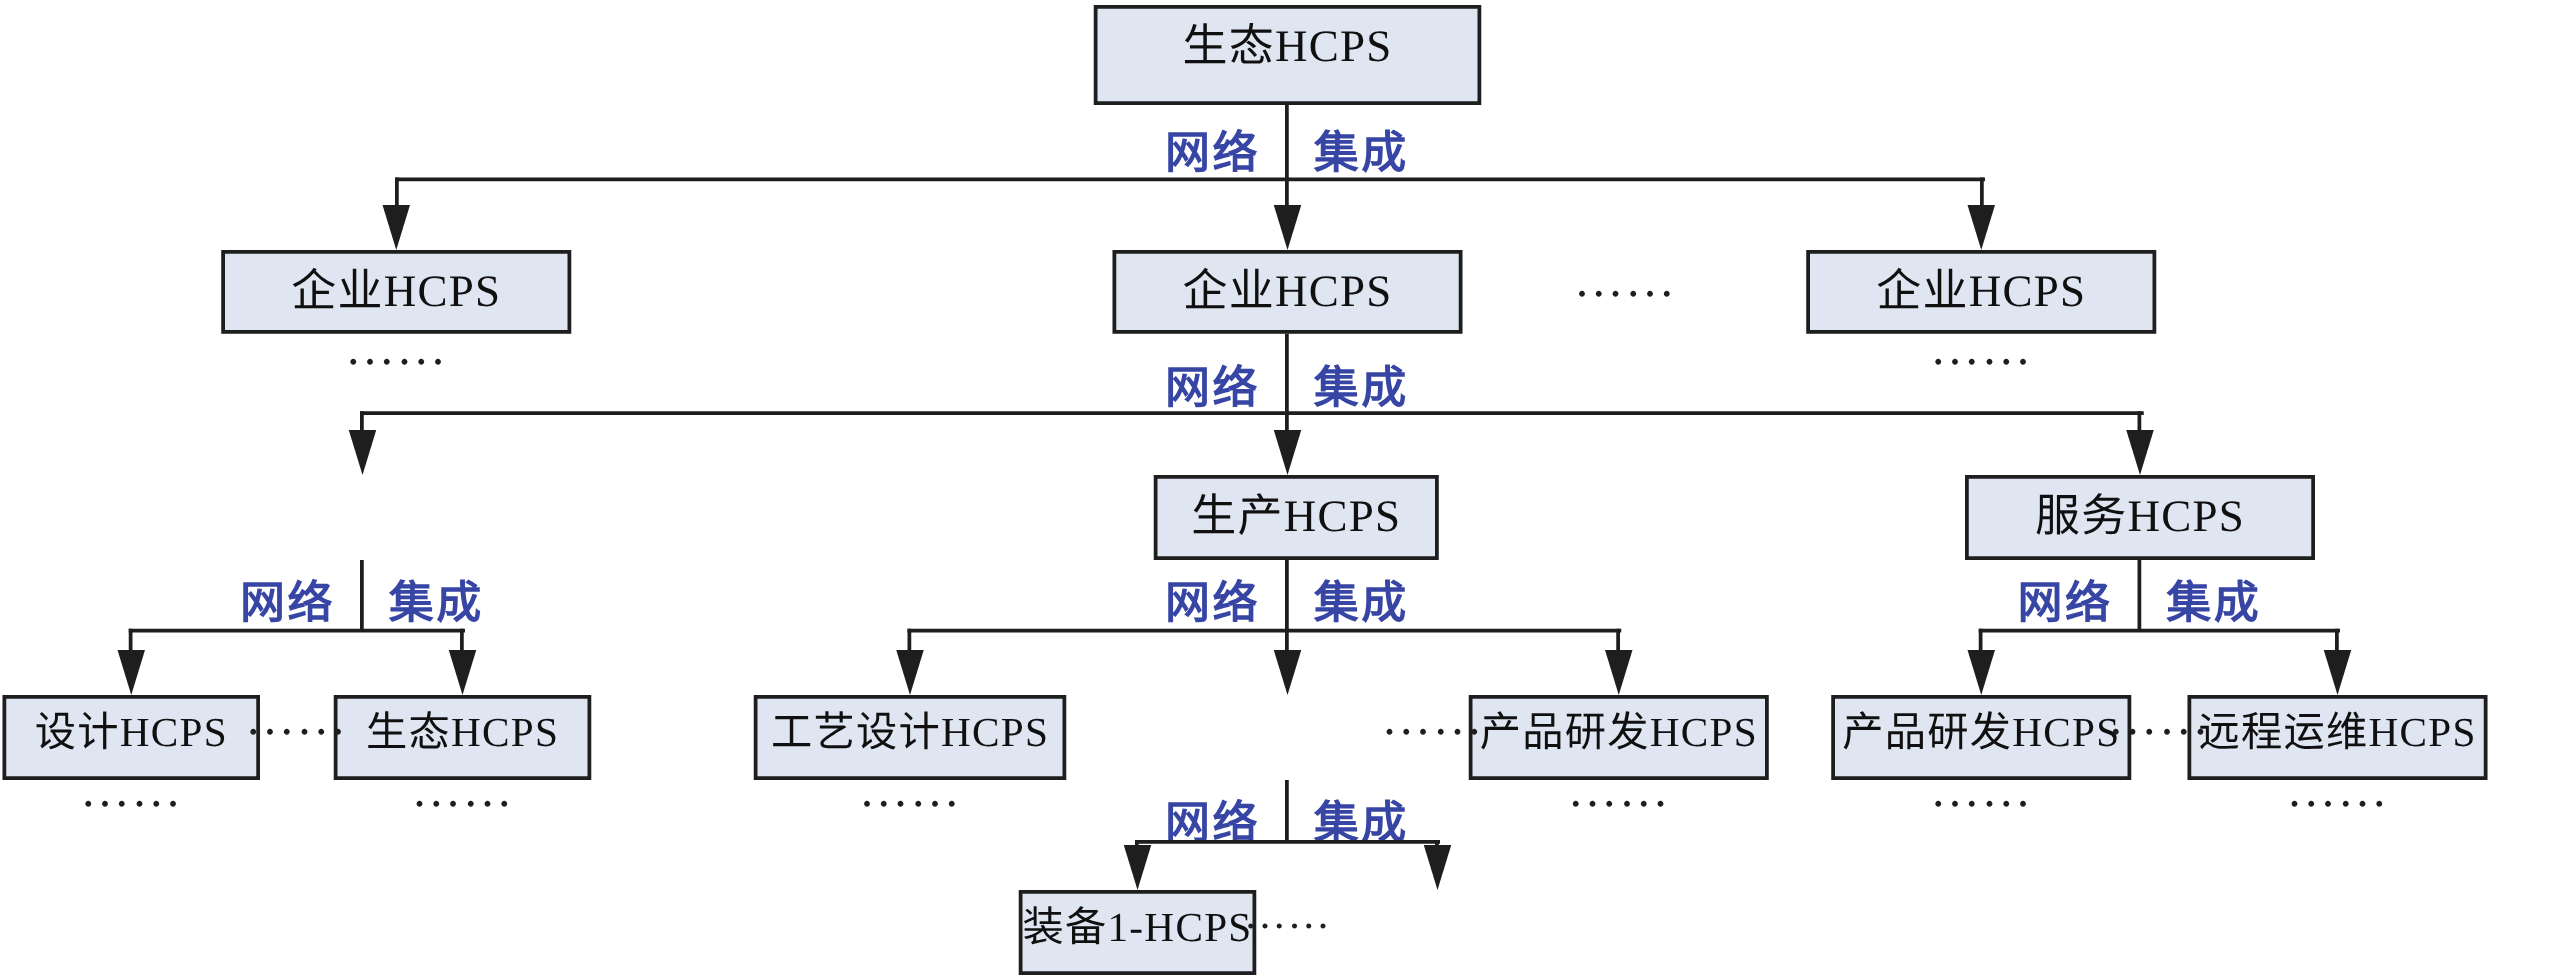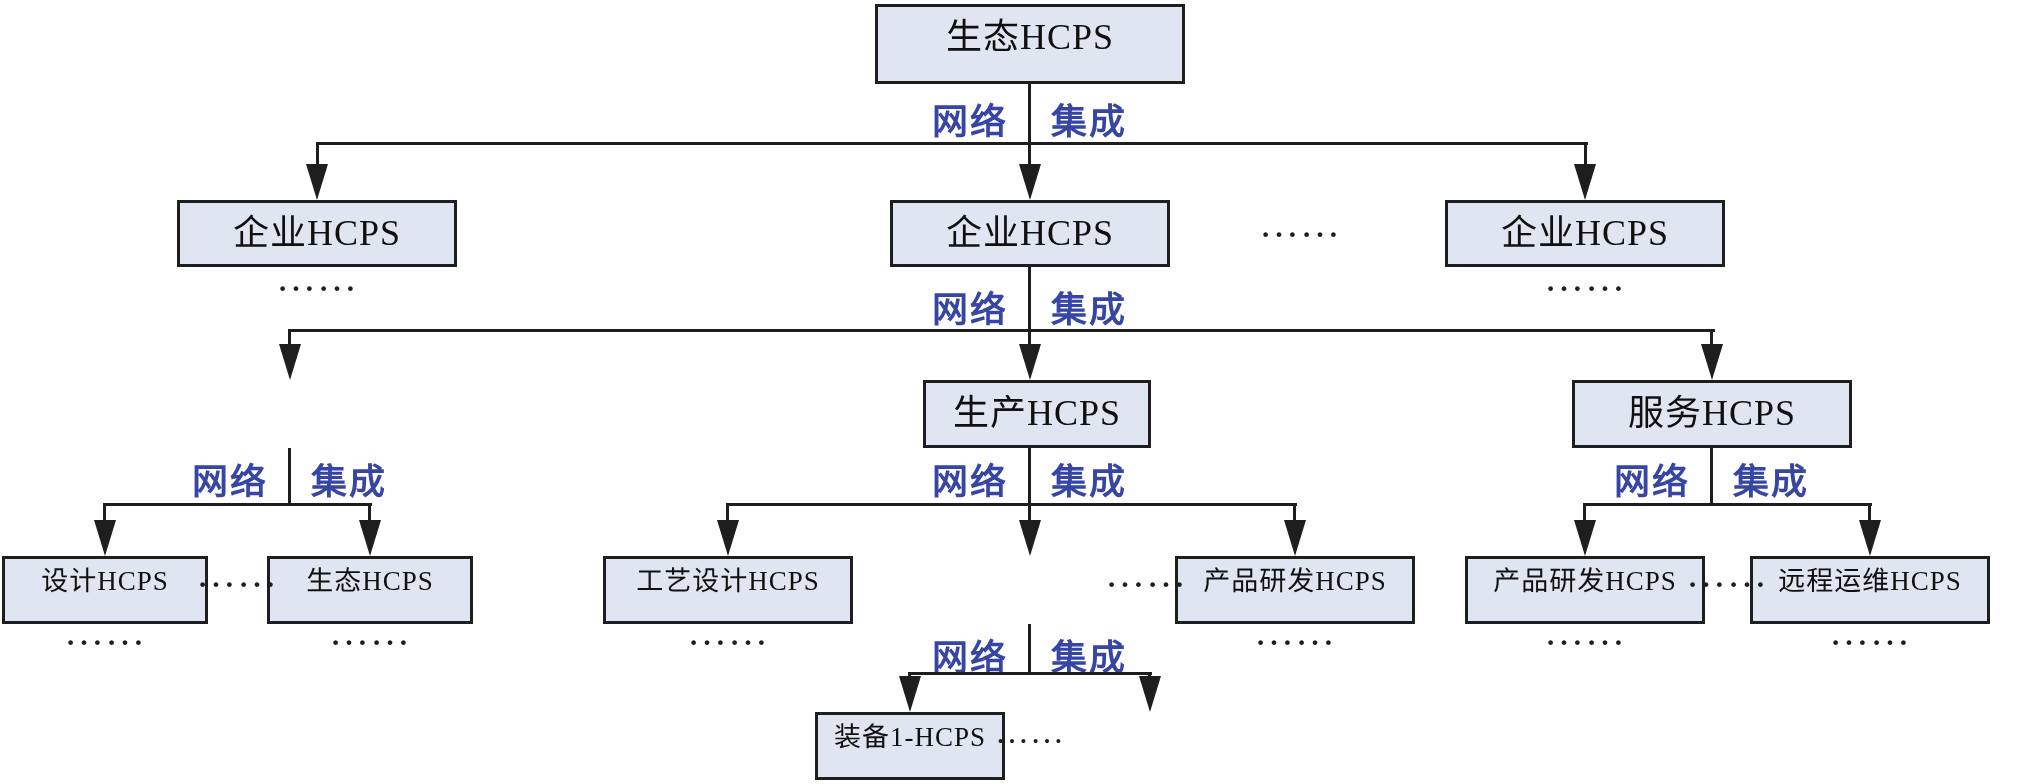--- a/index.html
+++ b/index.html
@@ -16,21 +16,21 @@
     overflow:hidden;
   }
   .box{
     position:absolute;box-sizing:border-box;
     background:var(--fill);
     border:3px solid var(--line);
     display:flex;justify-content:center;
     font-size:36px;color:#101010;white-space:nowrap;
     letter-spacing:1px;
   }
-  .box.small{font-size:27px;}
+  .box.small{font-size:33px;}
   .hline{position:absolute;height:3px;background:var(--line);}
   .vline{position:absolute;width:3px;background:var(--line);}
   .arrow{
     position:absolute;width:0;height:0;
     border-left:11px solid transparent;
     border-right:11px solid transparent;
     border-top:36px solid var(--line);
   }
   .clabel{
     position:absolute;width:150px;

